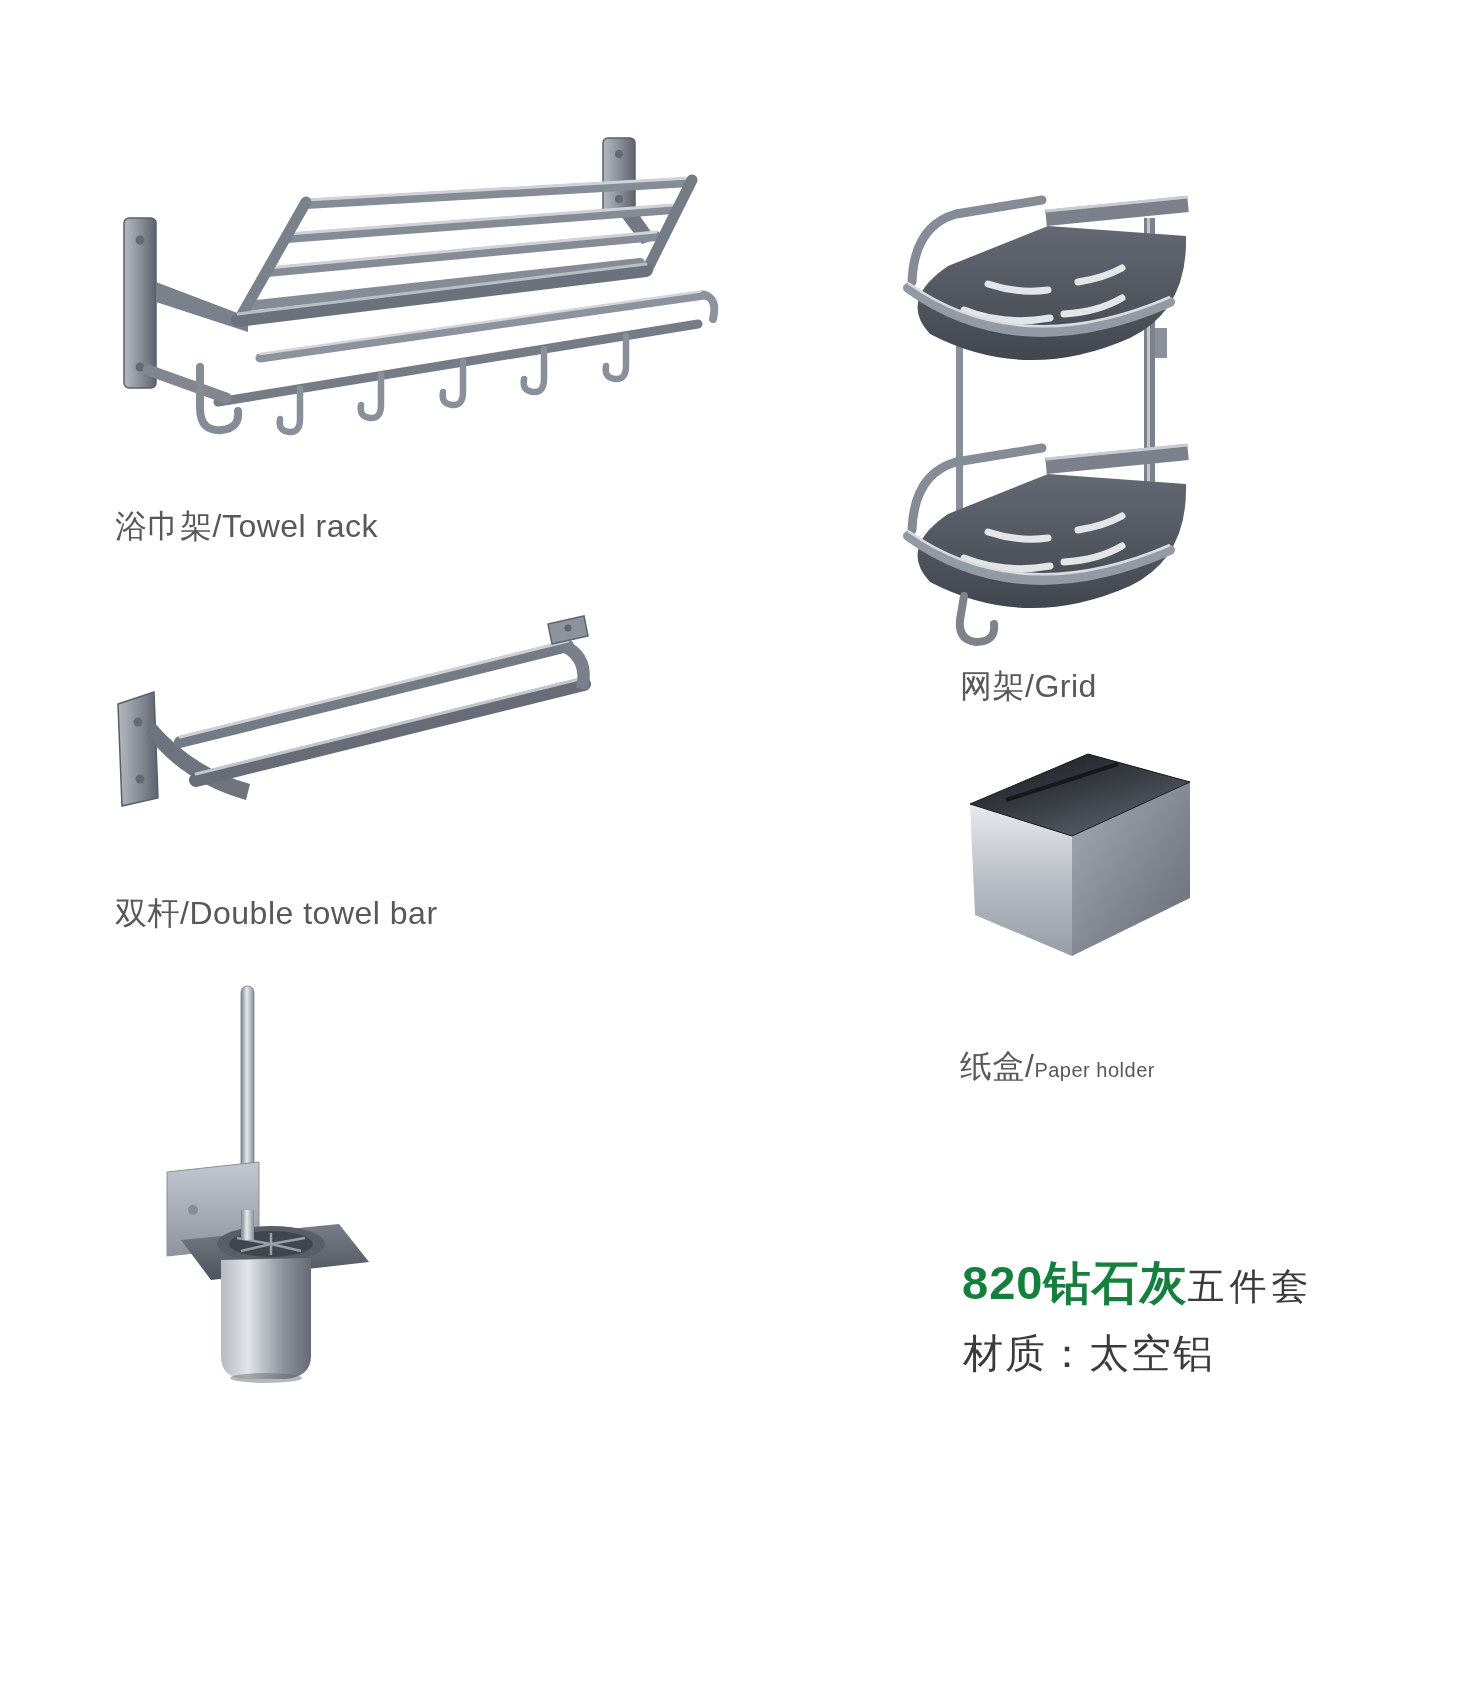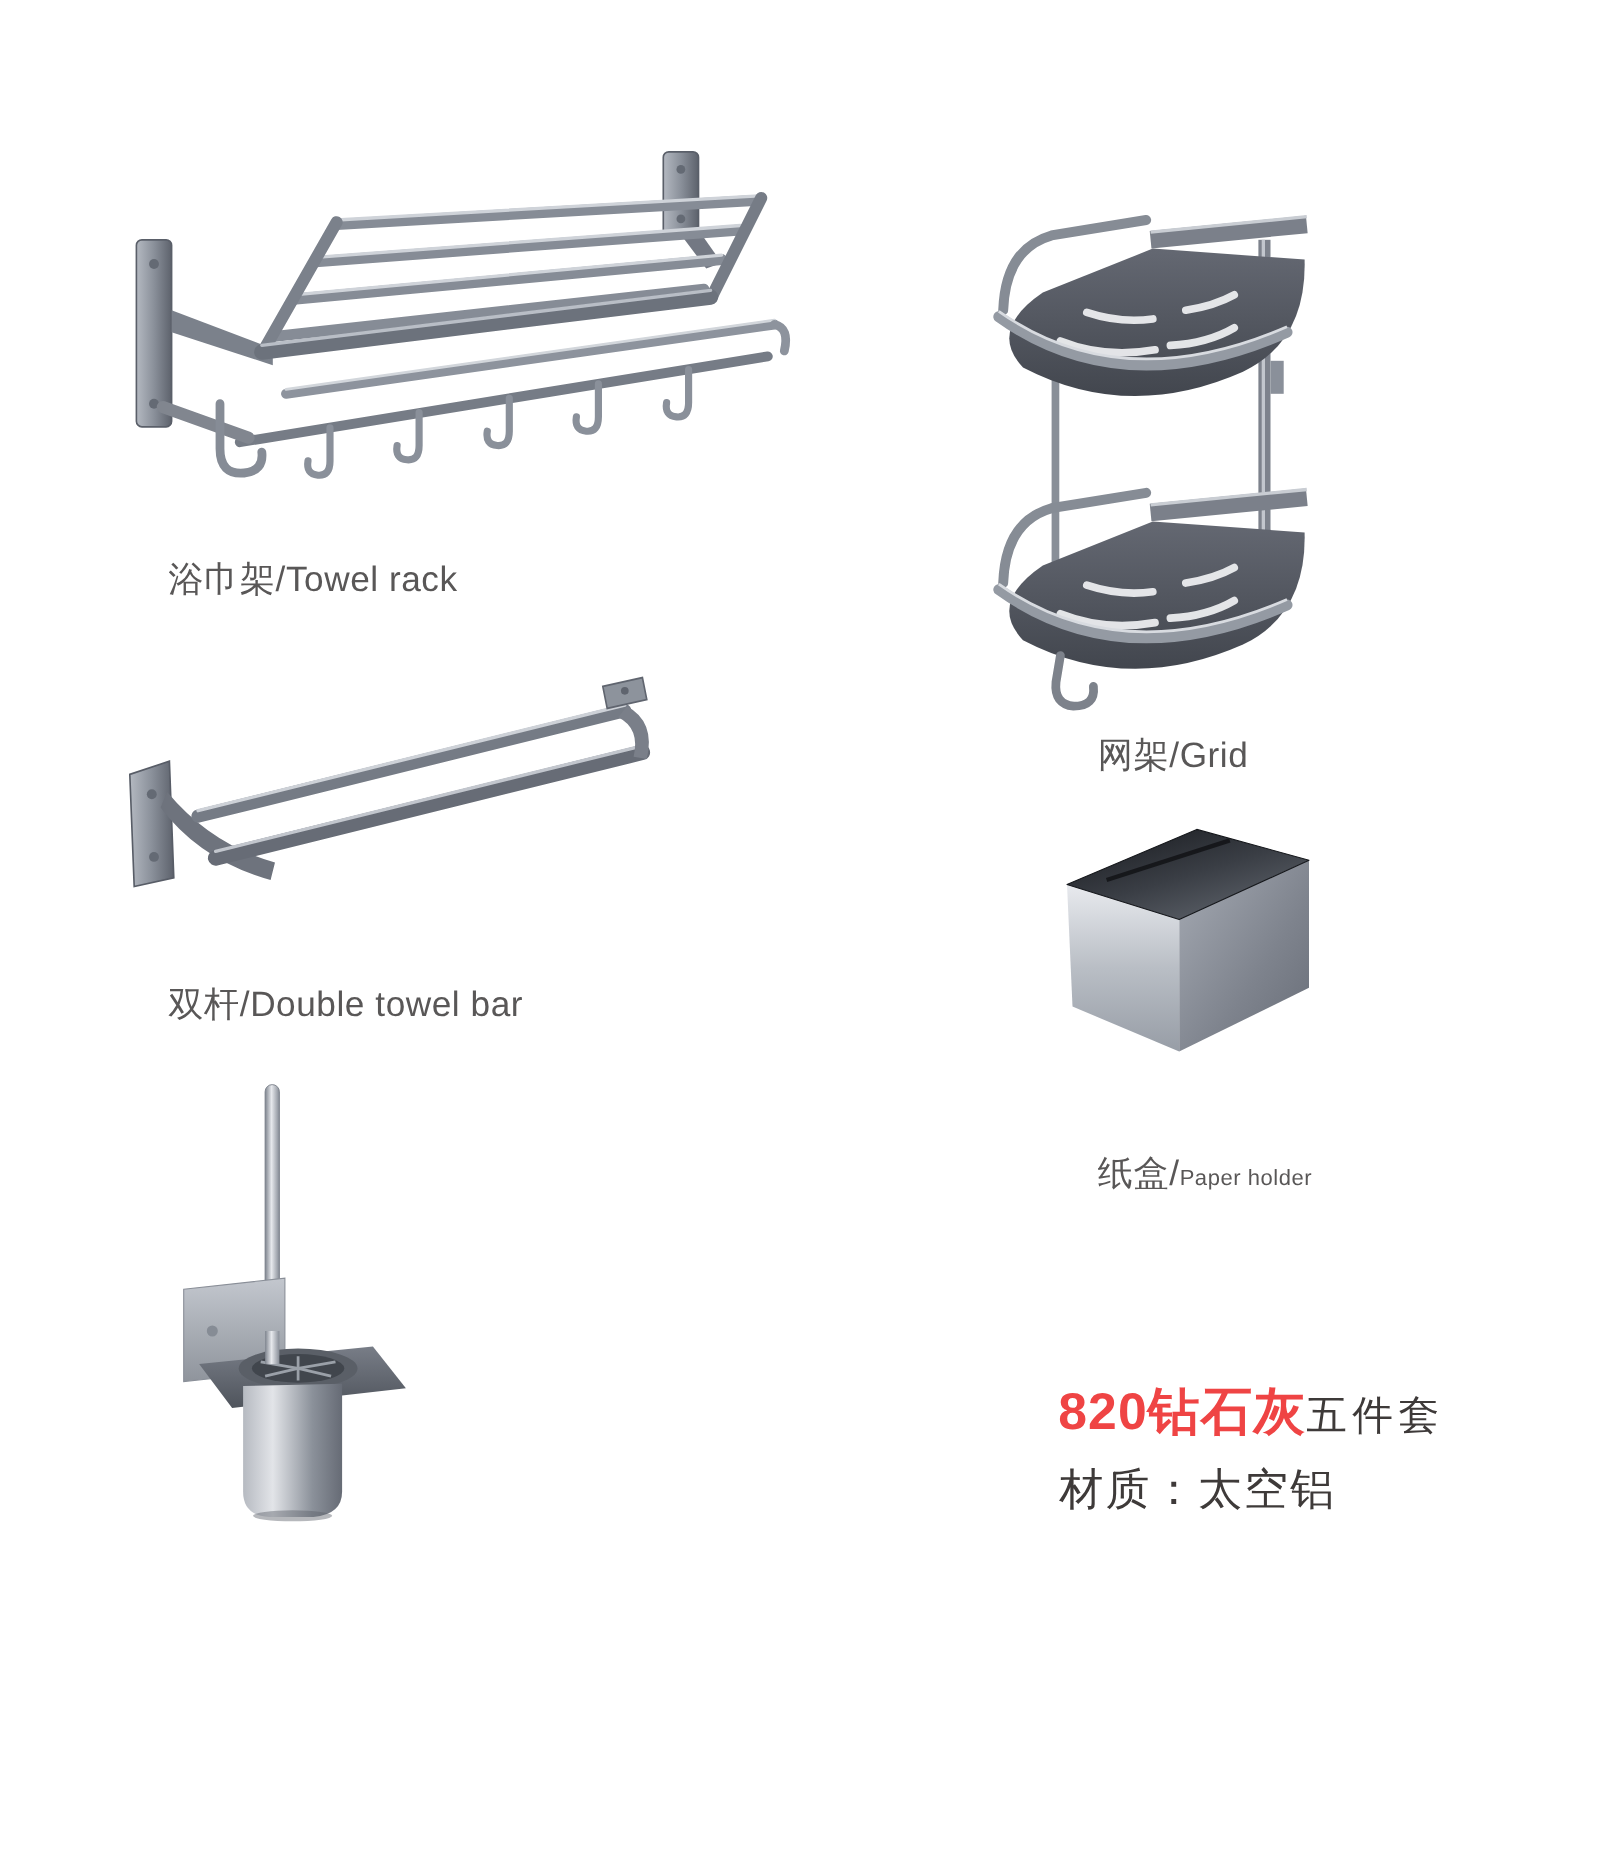--- a/index.html
+++ b/index.html
@@ -4,25 +4,25 @@
 <style>
   *{margin:0;padding:0;box-sizing:border-box}
   html,body{background:#ffffff}
   .page{
     position:relative;width:1475px;height:1686px;background:#ffffff;
     font-family:"Liberation Sans", sans-serif;overflow:hidden;
   }
   .img{position:absolute;display:block}
   .label{
     position:absolute;color:#595757;font-size:32px;letter-spacing:.5px;
-    white-space:nowrap;line-height:1.28;margin-left:38px;
+    white-space:nowrap;line-height:1.28;
   }
   .label .en-small{font-size:20px}
   .title{position:absolute;white-space:nowrap}
-  .title .model{color:#ef4444;font-size:47px;font-weight:bold;letter-spacing:1px}
+  .title .model{color:#15803d;font-size:47px;font-weight:bold;letter-spacing:1px}
   .title .set{color:#3e3a39;font-size:37px;letter-spacing:5px}
   .spec{position:absolute;color:#3e3a39;font-size:40px;letter-spacing:2px;white-space:nowrap}
 </style>
 </head>
 <body>
 
 <div class="page">
 
   <svg class="img" style="left:100px;top:112px" width="680" height="340" viewBox="0 0 680 340">
     <defs>

